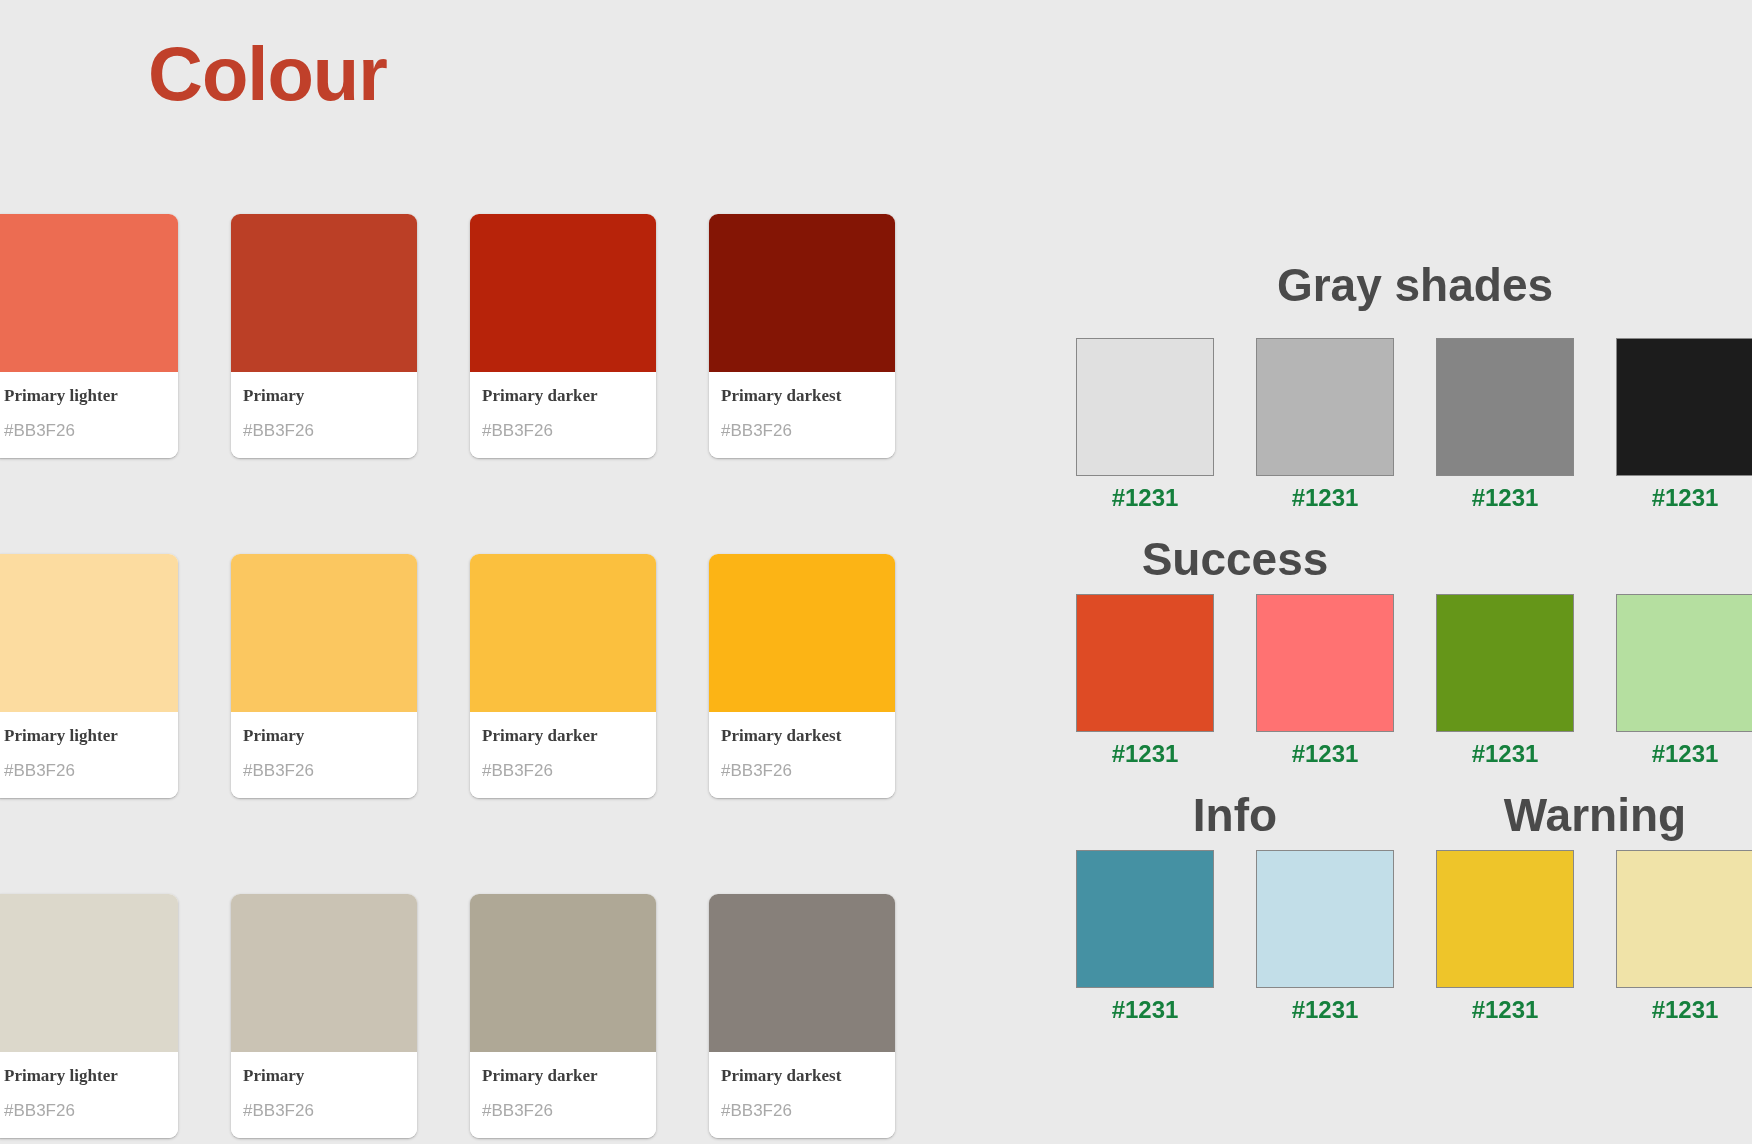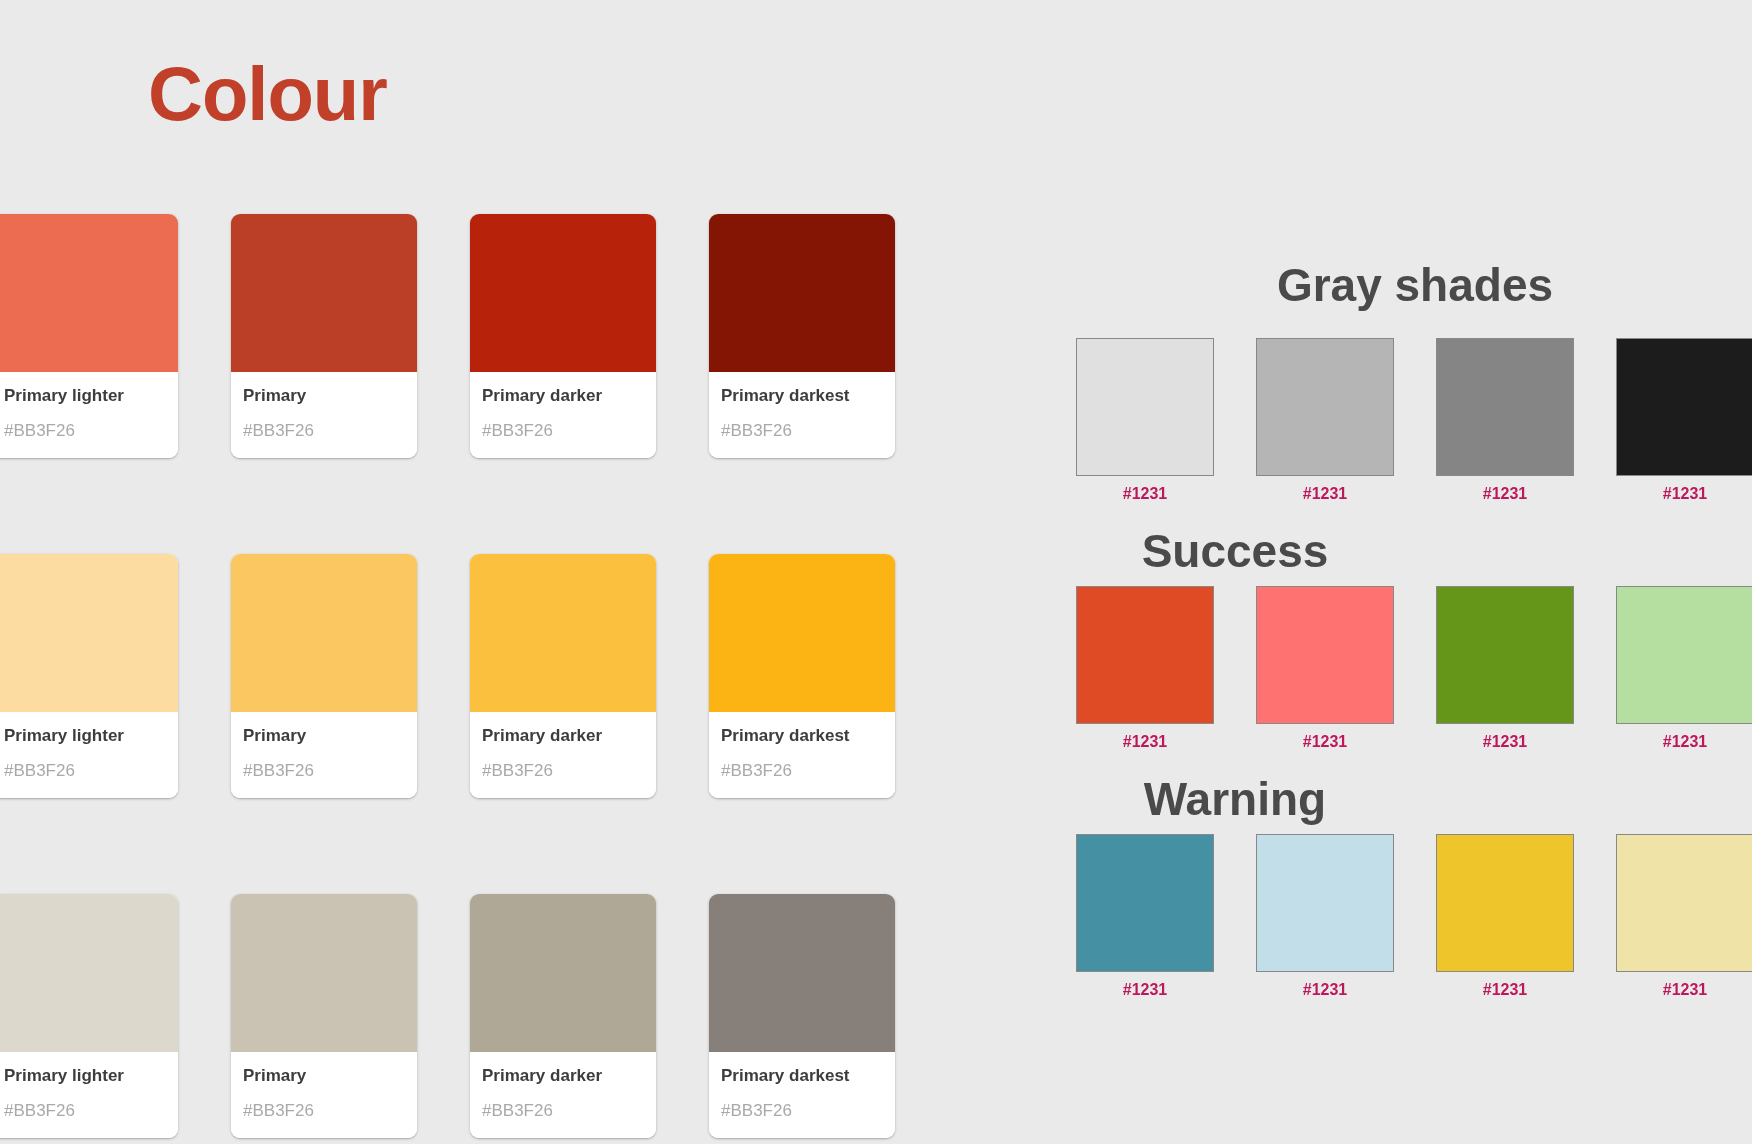--- a/index.html
+++ b/index.html
@@ -18,21 +18,20 @@
 
   
   .page-title {
     position: absolute;
     left: 148px;
     top: 36px;
     font-size: 76px;
     font-weight: bold;
     letter-spacing: -1px;
     line-height: 1;
-    margin-top: 20px;
   }
 
   
   .palette-grid {
     position: absolute;
     left: -8px;
     top: 214px;
     width: 960px;
   }
 
@@ -63,20 +62,21 @@
     padding: 13px 12px 16px 12px;
     background: #fff;
   }
 
   .swatch-name {
     font-size: 17px;
     font-weight: bold;
     color: #3d3d3d;
     line-height: 1.25;
     white-space: nowrap;
+    font-family: Liberation Serif, serif;
   }
 
   .swatch-hex {
     font-size: 17px;
     color: #a9a9a9;
     line-height: 1.3;
     margin-top: 14px;
     white-space: nowrap;
   }
 
@@ -108,23 +108,23 @@
   }
 
   .tile {
     width: 138px;
     height: 138px;
     margin: 0 auto;
     border: 1px solid #888888;
   }
 
   .tile-label {
-    font-size: 16px;
+    font-size: 24px;
     font-weight: bold;
-    color: #be185d;
+    color: #15803d;
     margin-top: 10px;
     line-height: 1;
   }
 
   .gray-heading-wrap { margin-bottom: 30px; }
 
   .status-head-row {
     display: flex;
     margin-top: 26px;
     margin-bottom: 12px;
@@ -278,20 +278,23 @@
           <div class="tile" style="background: rgb(101, 150, 25);"></div>
           <div class="tile-label">#1231</div>
         </div>
         <div class="tile-cell">
           <div class="tile" style="background: rgb(181, 223, 160);"></div>
           <div class="tile-label">#1231</div>
         </div>
       </div>
       <div class="status-head-row">
         <div class="status-head-cell">
+          <div class="section-heading">Info</div>
+        </div>
+        <div class="status-head-cell">
           <div class="section-heading">Warning</div>
         </div>
       </div>
       <div class="tile-row">
         <div class="tile-cell">
           <div class="tile" style="background: rgb(69, 145, 163);"></div>
           <div class="tile-label">#1231</div>
         </div>
         <div class="tile-cell">
           <div class="tile" style="background: rgb(194, 222, 232);"></div>

